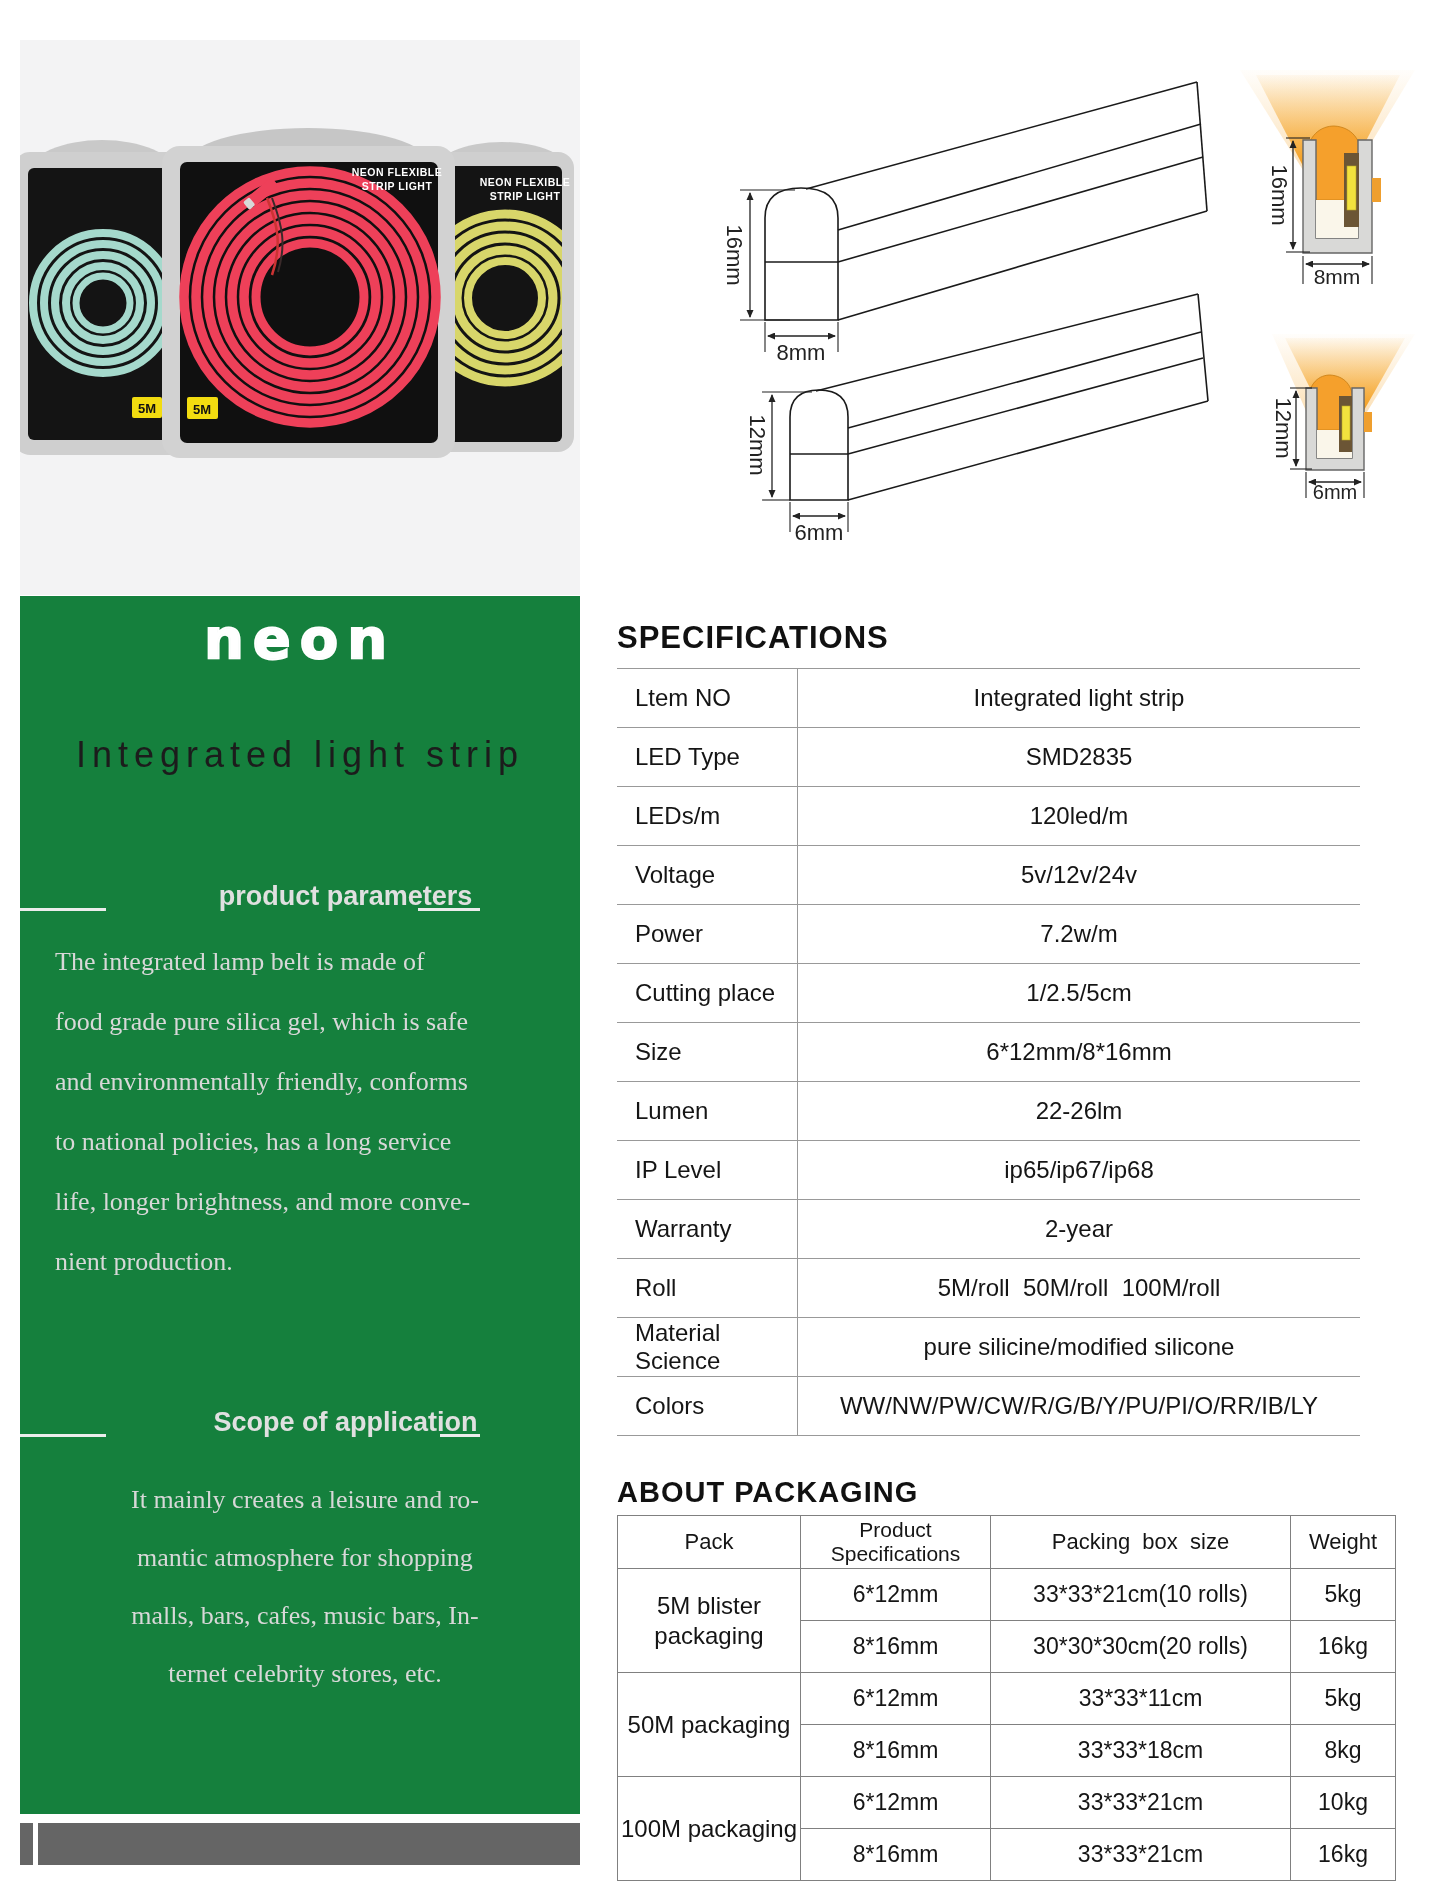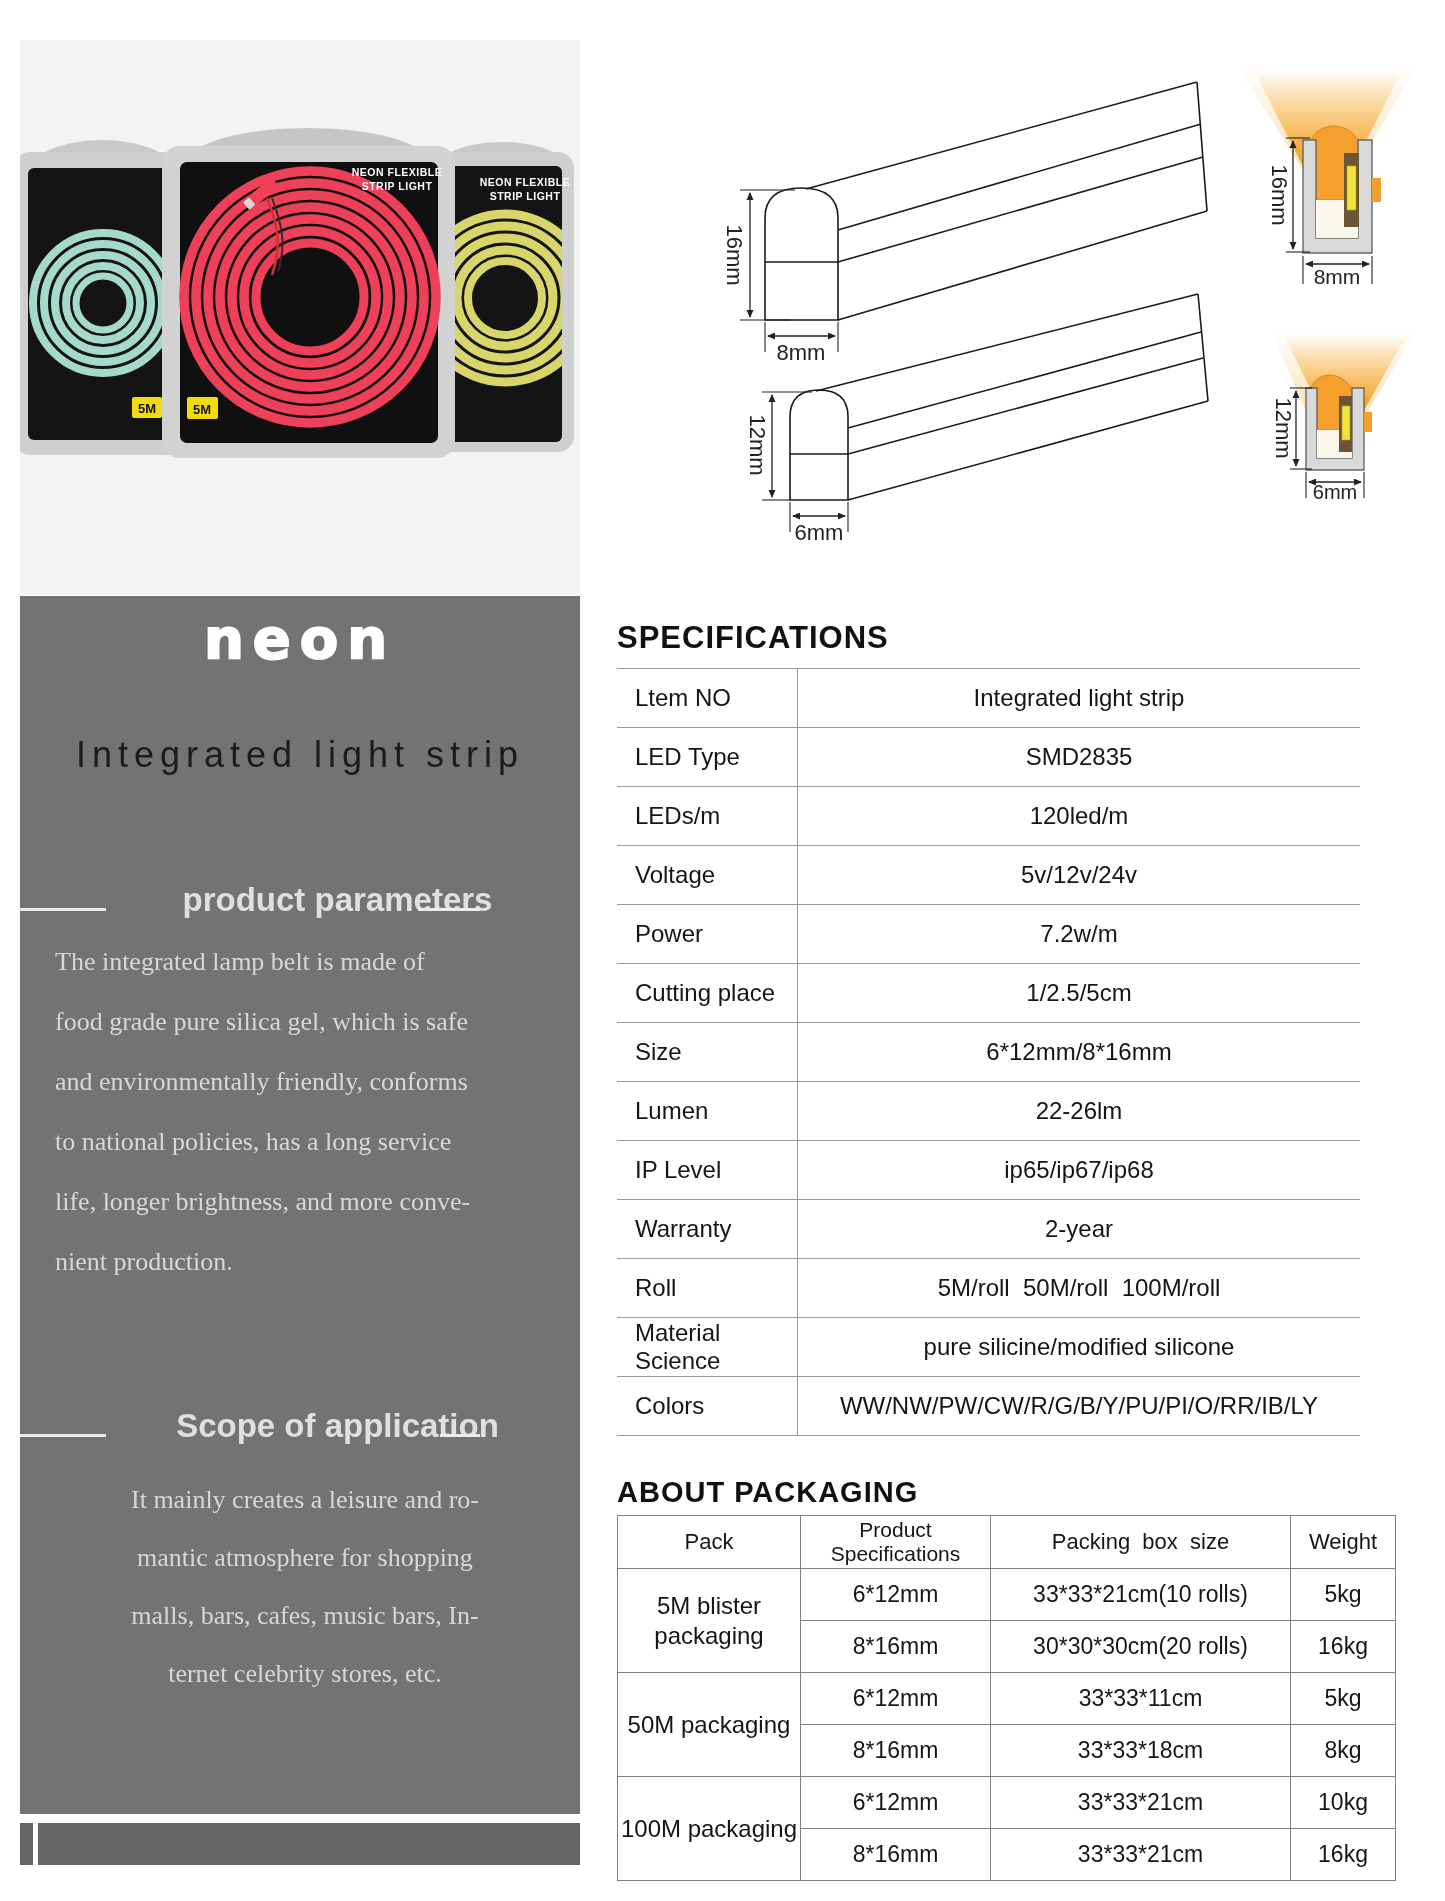--- a/index.html
+++ b/index.html
@@ -4,26 +4,26 @@
 <style>
   html,body{margin:0;padding:0;background:#fff;}
   body{font-family:"Liberation Sans", sans-serif;color:#151515;}
   .page{position:relative;width:1445px;height:1901px;background:#fff;overflow:hidden;}
   .abs{position:absolute;}
 
   
   .photo-panel{left:20px;top:40px;width:560px;height:555px;background:#f3f3f4;}
 
   
-  .brand-panel{left:20px;top:596px;width:560px;height:1218px;background:#737373;}
+  .brand-panel{left:20px;top:596px;width:560px;height:1218px;background:#15803d;}
   .neon-logo{left:0;top:10px;width:560px;text-align:center;font-family:"DejaVu Sans", sans-serif;
     font-size:56px;font-weight:bold;letter-spacing:9px;color:transparent;
     -webkit-text-stroke:2px #ffffff;text-shadow:0 0 1px #fff;}
   .panel-title{left:0;top:138px;width:560px;text-align:center;font-size:36px;letter-spacing:6px;color:#1c1c1c;}
-  .sec-heading{width:635px;text-align:center;font-size:33px;font-weight:bold;color:#e0e0e0;}
+  .sec-heading{width:635px;text-align:center;font-size:27px;font-weight:bold;color:#e0e0e0;padding-left:8px;}
   .rule{height:3px;background:#ececec;}
   .para{left:35px;width:500px;color:#d8d8d8;font-size:26px;font-family:Liberation Serif, serif;}
   .para div{height:60px;line-height:60px;white-space:nowrap;}
   .para.scope div{height:58px;line-height:58px;text-align:center;}
   .footer-sq{left:20px;top:1823px;width:13px;height:42px;background:#656565;}
   .footer-bar{left:38px;top:1823px;width:542px;height:42px;background:#656565;}
 
   
   .spec-heading{left:617px;top:620px;font-size:31px;font-weight:bold;letter-spacing:1px;color:#111;}
   .pack-heading{left:617px;top:1476px;font-size:29px;font-weight:bold;letter-spacing:1px;color:#111;}

